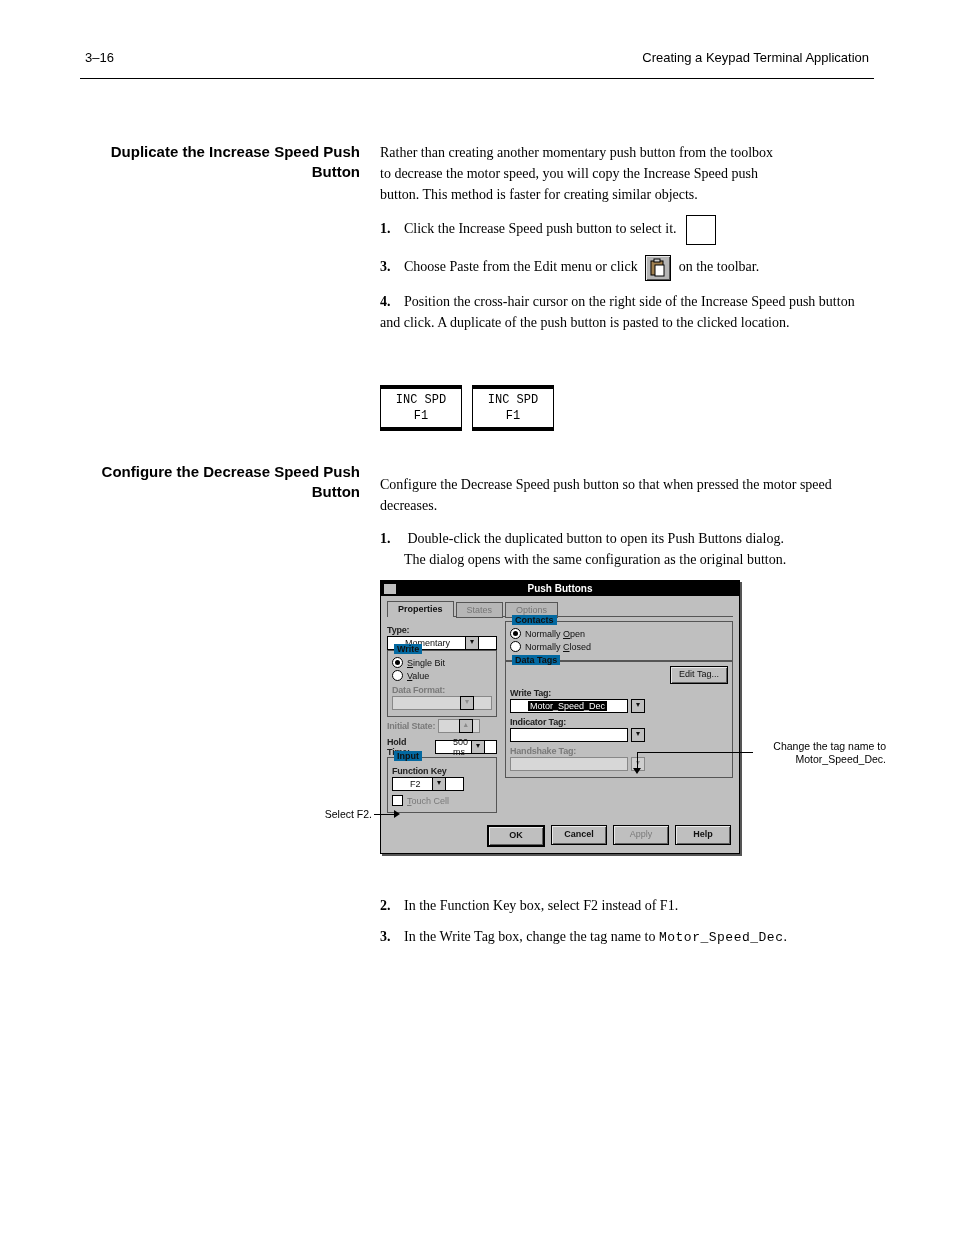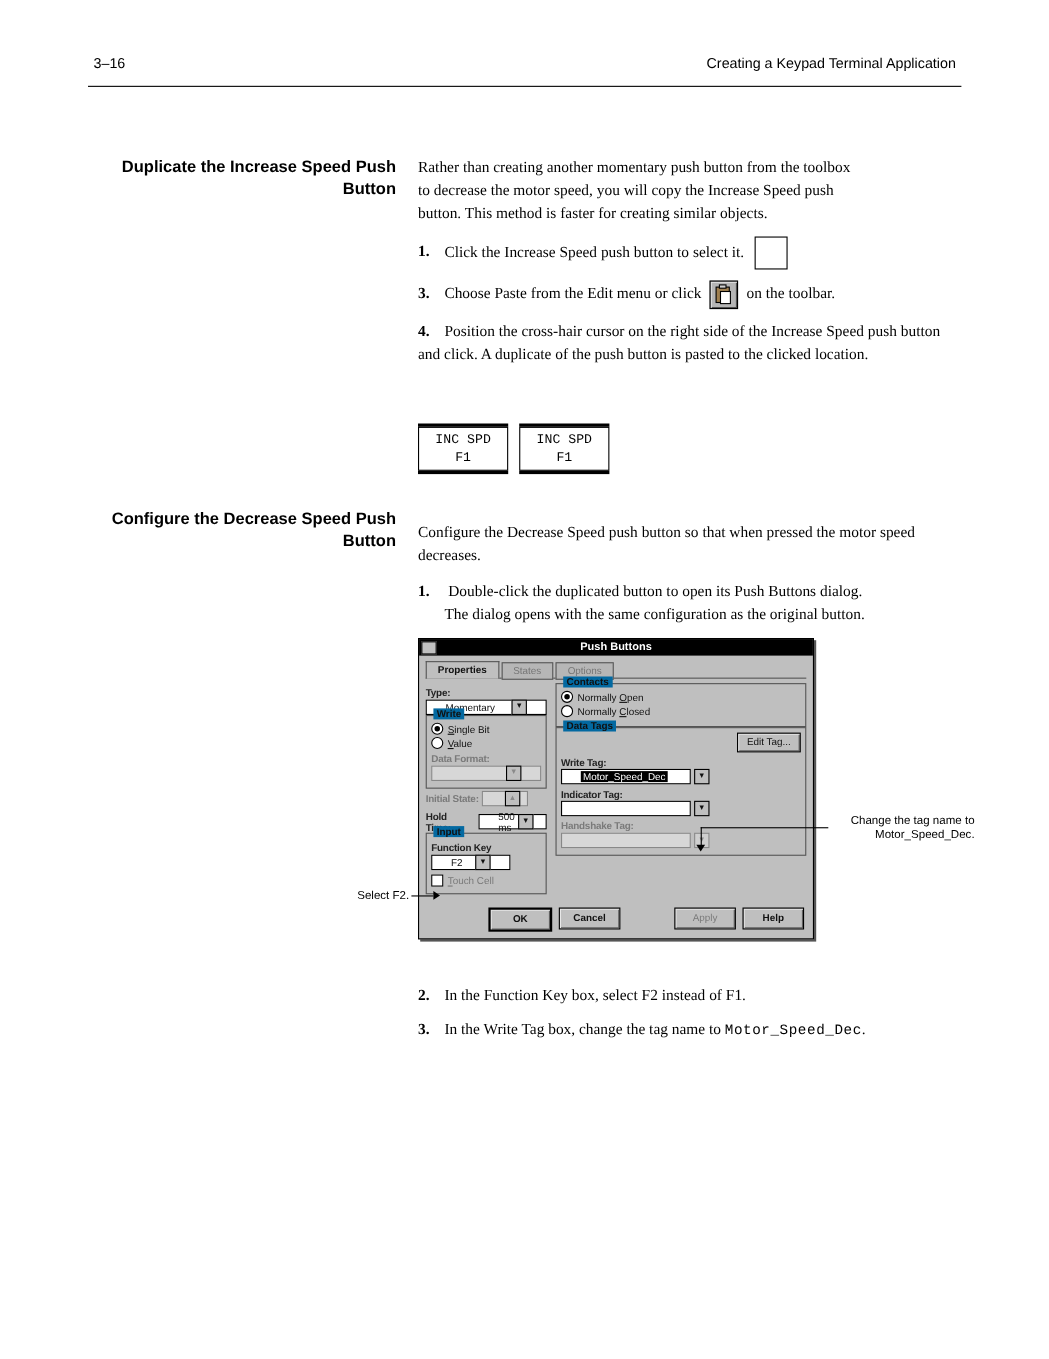--- a/index.html
+++ b/index.html
@@ -312,21 +312,20 @@
     text-align: center;
     line-height: 16px;
     box-shadow: inset 1px 1px 0 #e8e8e8, inset -1px -1px 0 #606060;
   }
   .dlg-btn.default {
     border: 2px solid #000;
   }
   .dlg-btn.dim {
     color: #7a7a7a;
     font-weight: normal;
-    margin-left: 43px;
   }
   .callout-line {
     position: absolute;
     background: #000;
     height: 1px;
   }
   .callout-line.v {
     width: 1px;
     height: auto;
   }

